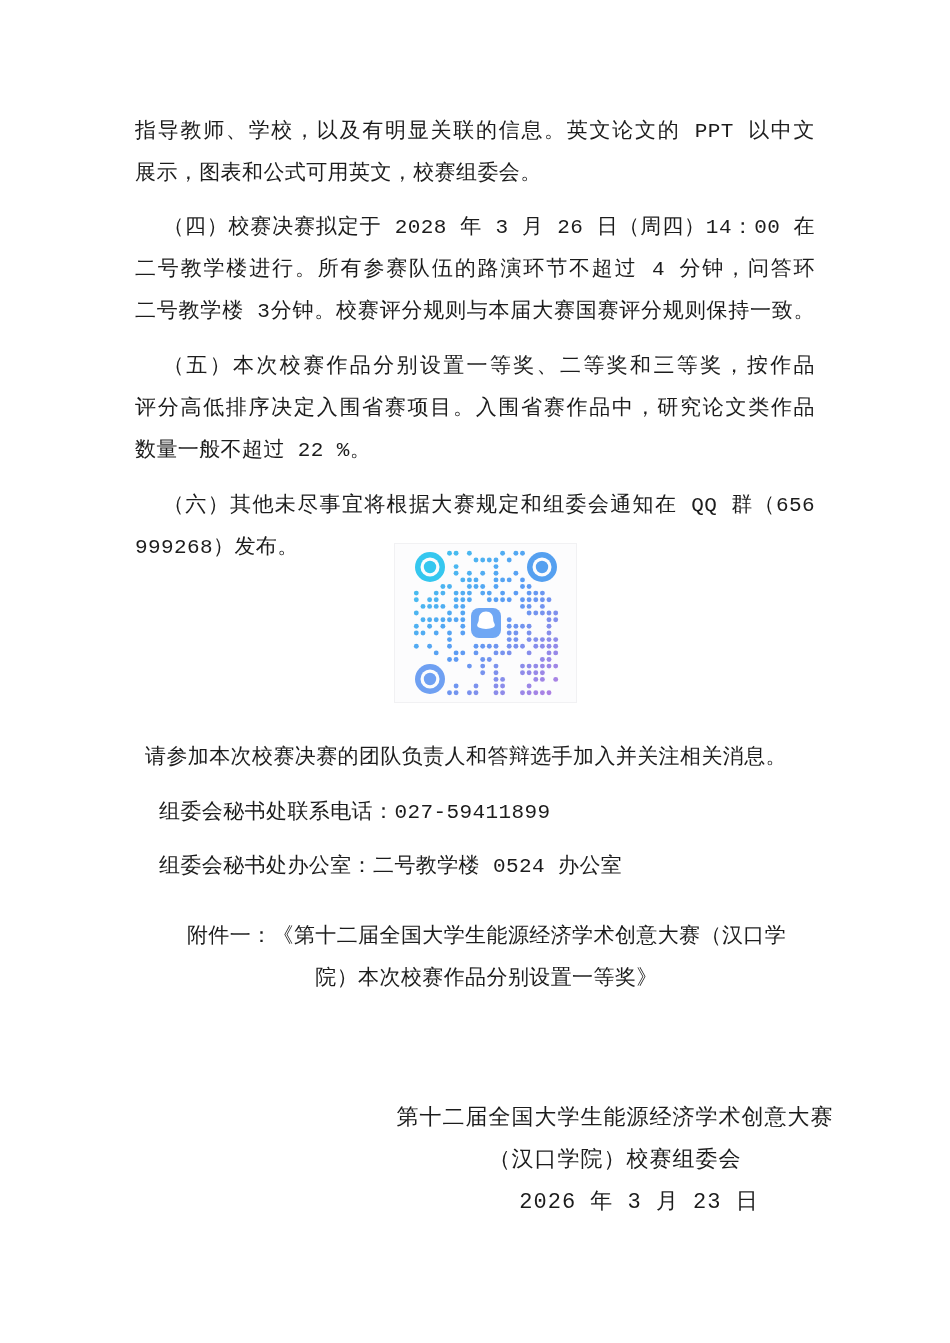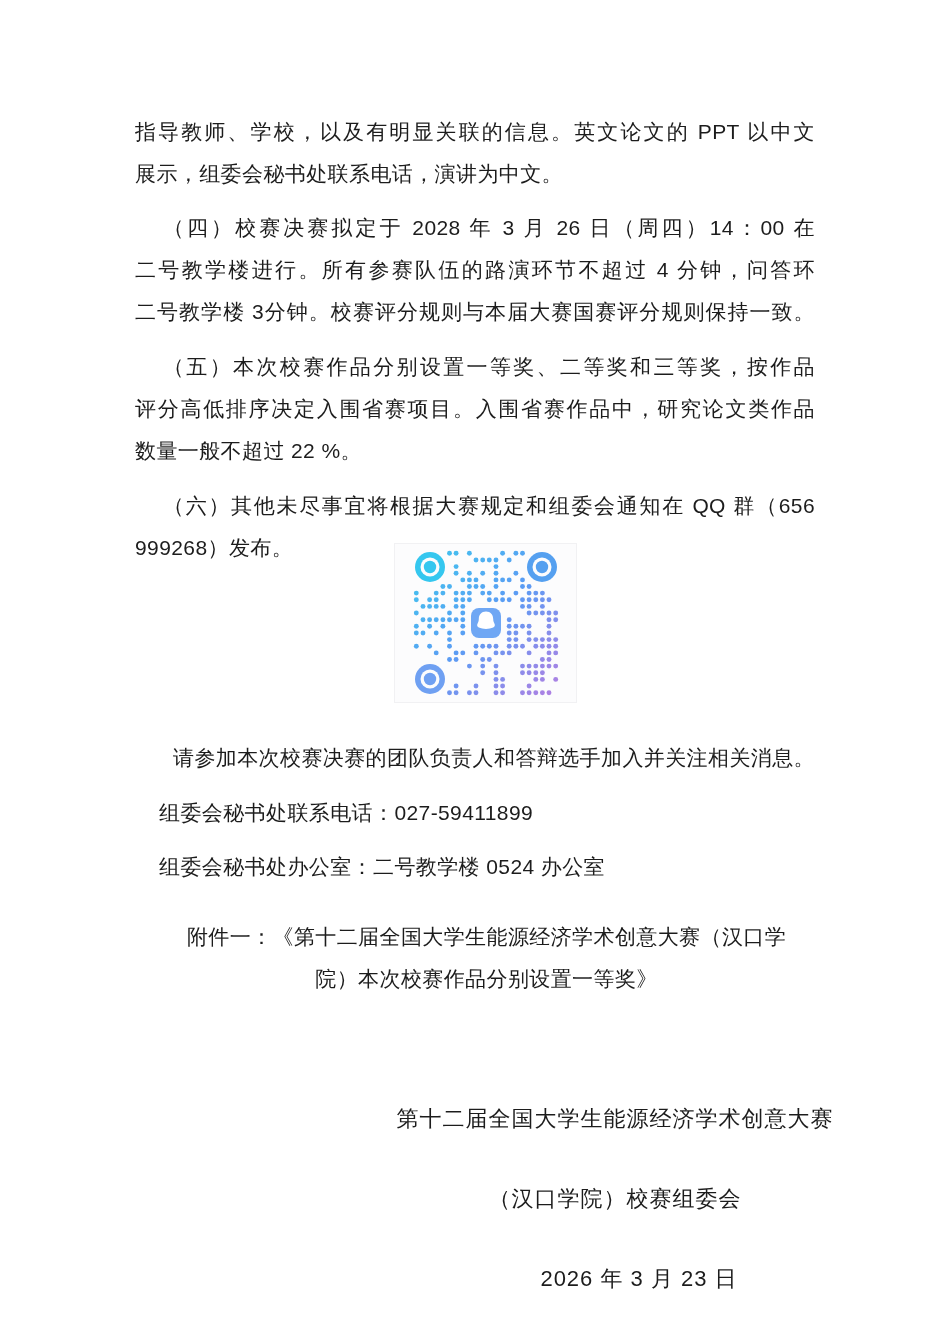--- a/index.html
+++ b/index.html
@@ -1,36 +1,36 @@
 <!DOCTYPE html>
 <html><head>
 <meta charset="utf-8">
 <style>
   html,body{margin:0;padding:0;background:#ffffff;}
   .page{
     position:relative;
     width:950px;height:1343px;
     background:#ffffff;
     overflow:hidden;
-    font-family:Liberation Sans, sans-serif;
+    font-family:Liberation Mono, monospace;
     color:#1c1c1c;
     font-size:21px;
     letter-spacing:0.4px;
   }
   .body-flow{padding:111px 135px 0 135px;}
   .ln{
     height:42px;line-height:42px;
     text-align:justify;
     white-space:pre-wrap;
   }
   .fill{text-align-last:justify;-moz-text-align-last:justify;text-justify:inter-character;}
   .short{text-align:left;}
   .ind2{padding-left:28px;}
   .ind1{padding-left:24px;}
-  .ind05{padding-left:10px;text-align:right;}
+  .ind05{padding-left:10px;}
   .mt12{margin-top:12px;}
   .mt13{margin-top:13px;}
   .mt28{margin-top:28px;}
   .join{margin-top:168px;}
   .attach{margin-left:23px;}
   .attach .ln{text-align:center;}
   .qr-box{
     position:absolute;
     left:394px;top:543px;
     width:183px;height:160px;
@@ -40,33 +40,33 @@
     display:flex;align-items:center;justify-content:center;
   }
   .signature{
     width:570px;
     margin-left:195px;
     margin-top:98px;
     text-align:center;
     font-size:22px;
     letter-spacing:1px;
   }
-  .signature .ln{text-align:left;text-align-last:center;margin-top:38px;}
+  .signature .ln{text-align:left;text-align-last:center;}
   .signature .date{padding-left:48px;}
 </style>
 </head>
 <body>
 
 <div class="page">
 
   <div class="body-flow">
 
     <div>
       <div class="ln fill">指导教师、学校，以及有明显关联的信息。英文论文的 PPT 以中文</div>
-      <div class="ln short">展示，组委会秘书处联系电话，演讲为中文。</div>
+      <div class="ln short">展示，图表和公式可用英文，校赛组委会。</div>
     </div>
 
     <div>
       <div class="ln fill ind2 mt12">（四）校赛决赛拟定于 2028 年 3 月 26 日（周四）14：00 在</div>
       <div class="ln fill">二号教学楼进行。所有参赛队伍的路演环节不超过 4 分钟，问答环</div>
       <div class="ln fill">二号教学楼 3分钟。校赛评分规则与本届大赛国赛评分规则保持一致。</div>
     </div>
 
     <div>
       <div class="ln fill ind2 mt13">（五）本次校赛作品分别设置一等奖、二等奖和三等奖，按作品</div>

